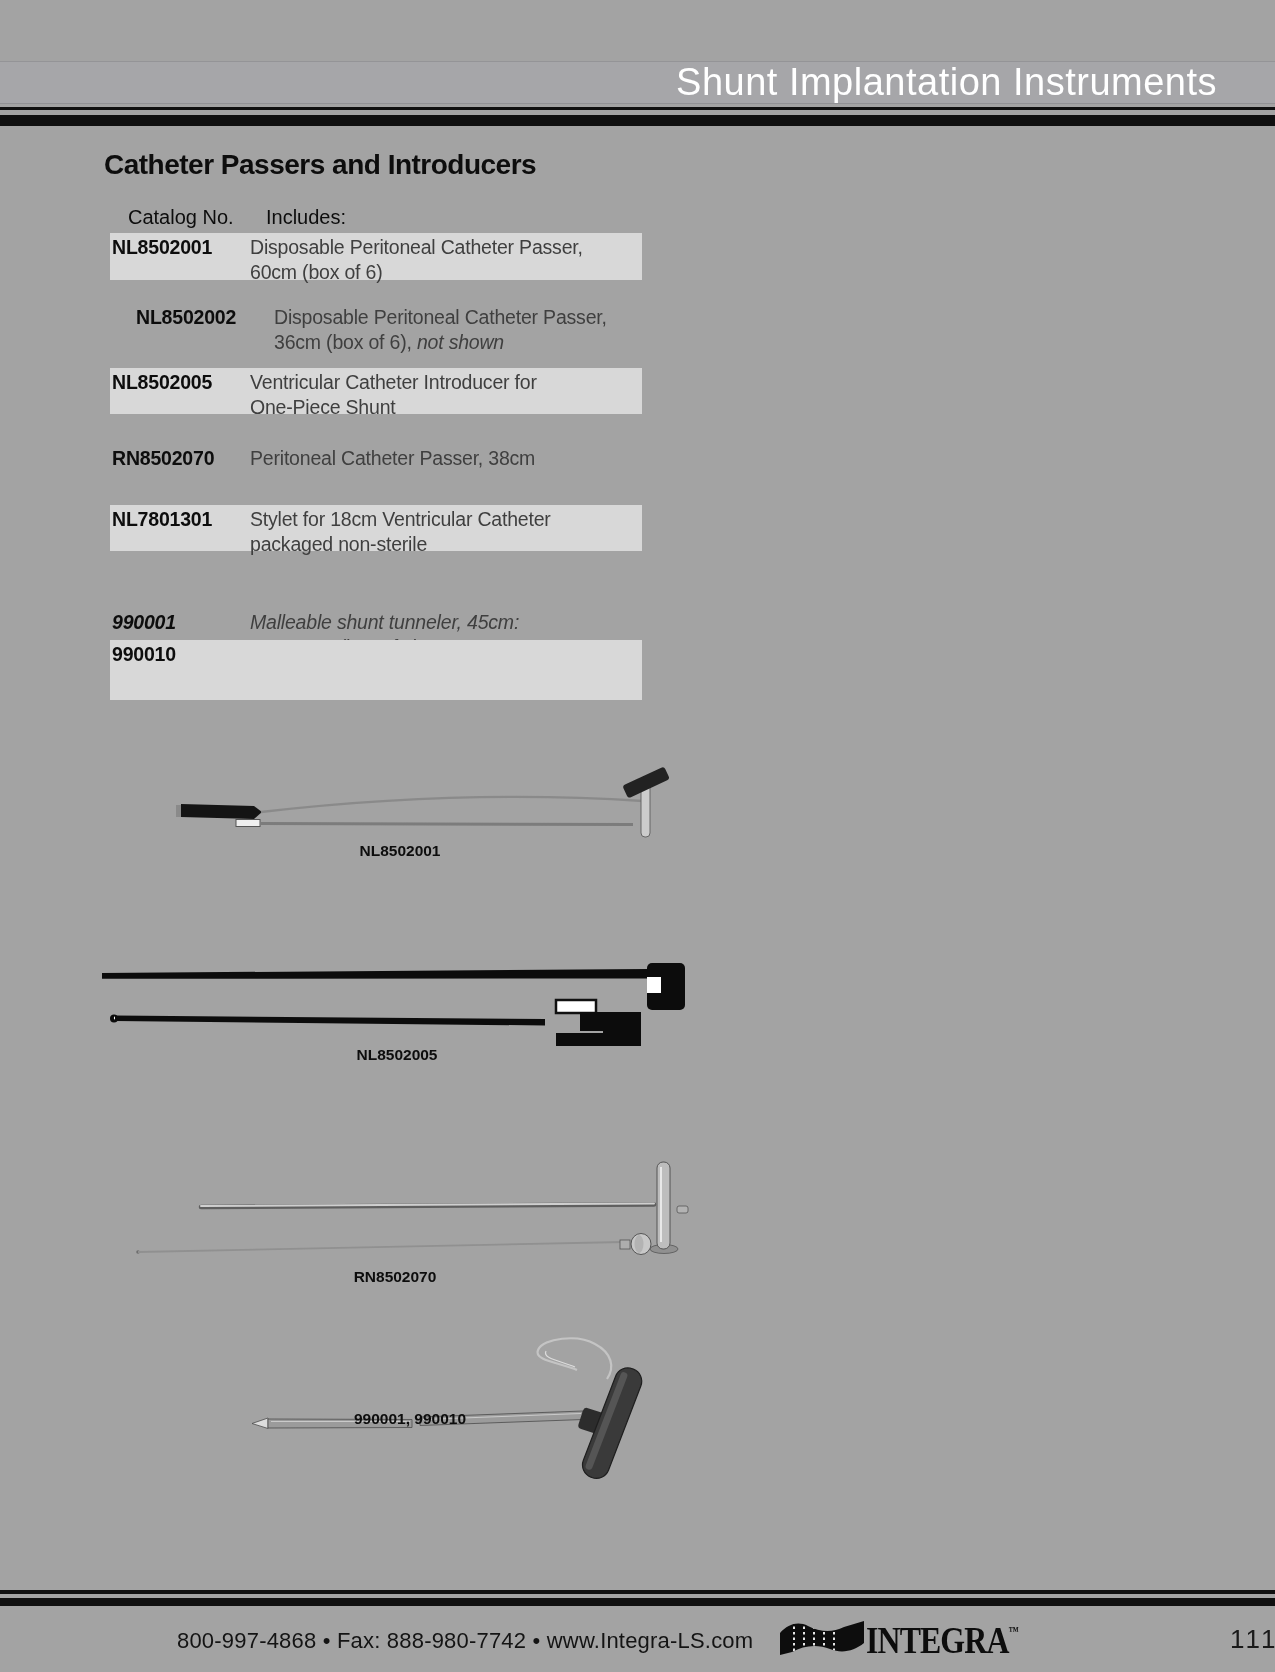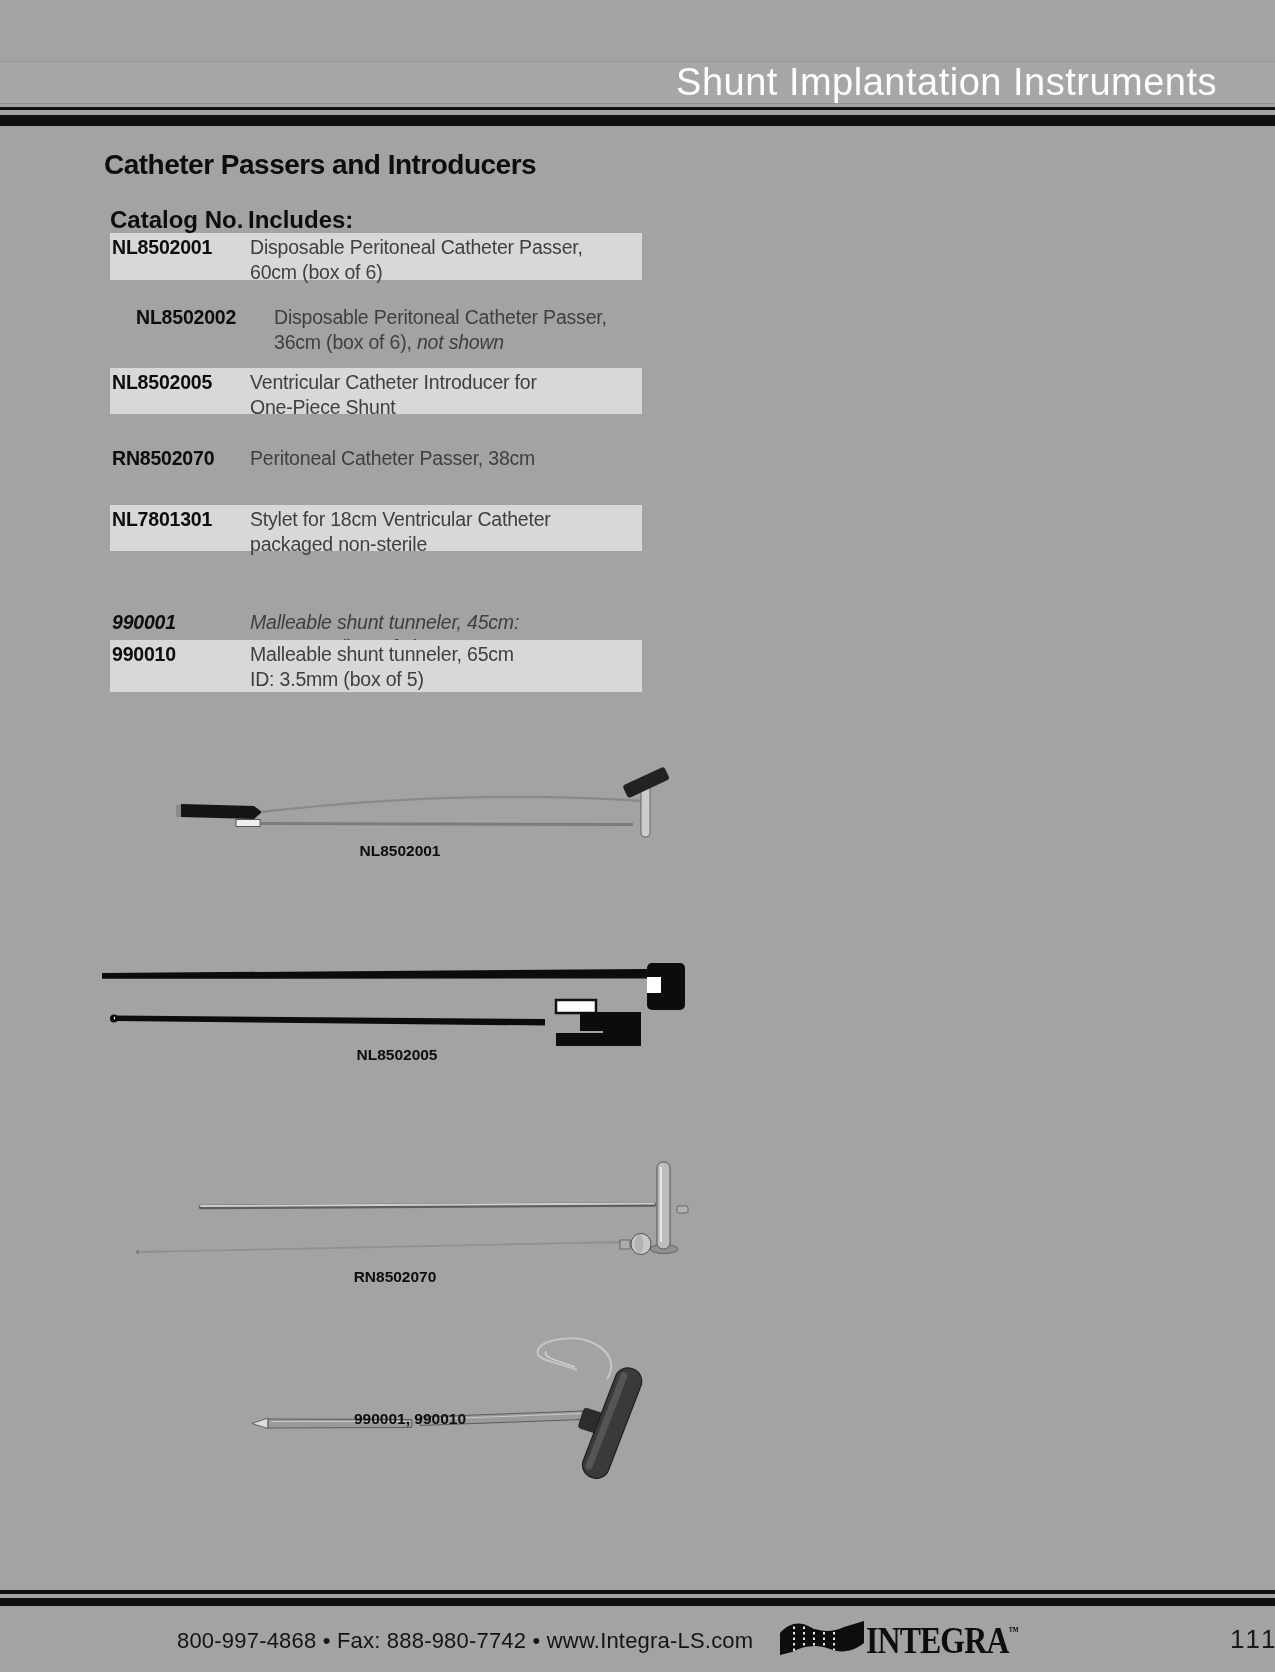--- a/index.html
+++ b/index.html
@@ -11,22 +11,22 @@
           background:var(--banner,#a6a6a9);box-sizing:border-box;
           border-top:1px solid #949497;border-bottom:1px solid #919194;
           display:flex;align-items:center;justify-content:flex-end;padding-right:58px;}
   .banner-title{color:#ffffff;font-size:38px;font-weight:300;letter-spacing:.5px;white-space:nowrap;}
   .rule-thin{position:absolute;left:0;top:107px;width:100%;height:3px;background:#101010;}
   .rule-thick{position:absolute;left:0;top:115px;width:100%;height:11px;background:#101010;}
 
   
   .sec-title{position:absolute;left:104px;top:149px;font-size:28px;font-weight:bold;
              letter-spacing:-.5px;color:#0d0d0d;white-space:nowrap;}
-  .thead{position:absolute;left:108px;top:206px;width:532px;height:26px;
-         font-weight:bold;font-size:24px;color:#0d0d0d;}
+  .thead{position:absolute;left:126px;top:206px;width:532px;height:26px;
+         font-weight:normal;font-size:20px;color:#0d0d0d;}
   .thead .c1{position:absolute;left:2px;top:0;}
   .thead .c2{position:absolute;left:140px;top:0;}
   .trow{position:absolute;left:110px;width:532px;box-sizing:border-box;}
   .trow.shaded{background:var(--shade,#d8d8d8);}
   .trow .cat{position:absolute;left:2px;top:3px;font-weight:bold;font-size:19.5px;
              color:#0d0d0d;letter-spacing:-.2px;white-space:nowrap;}
   .trow .desc{margin-left:140px;padding-top:2px;font-size:19.5px;line-height:24.5px;
               color:#3f3f3f;letter-spacing:-.2px;}
   .trow .desc i{font-style:italic;}
 
@@ -84,23 +84,22 @@
         <div class="desc">Peritoneal Catheter Passer, 38cm</div>
       </div>
       <div class="trow shaded" style="top: 505px; height: 46px;">
         <span class="cat">NL7801301</span>
         <div class="desc">Stylet for 18cm Ventricular Catheter<br>packaged non-sterile</div>
       </div>
       <div class="trow" style="top: 608px; height: 50px; font-style: italic;">
         <span class="cat">990001</span>
         <div class="desc">Malleable shunt tunneler, 45cm:<br>ID 3.5mm (box of 5)</div>
       </div>
-      <div class="trow shaded" style="top: 640px; height: 52px;">
+      <div class="trow shaded" style="top: 640px; height: 60px;">
         <span class="cat">990010</span>
-        <div class="desc">Malleable shunt tunneler, 65cm<br>ID: 3.5mm (box of 5)</div>
       </div>
     </div>
 
   <div class="fig" style="left:160px;top:715px;">
     <svg width="510" height="125" viewBox="0 0 510 125">
       <rect x="16" y="90" width="7" height="12" fill="#8a8a8a"></rect>
       <path d="M21,89 L94,91 L102,97 L94,104 L21,102 Z" fill="#141414"></path>
       <path d="M101,97 Q300,74 483,86" fill="none" stroke="#8a8a8a" stroke-width="2.4"></path>
       <rect x="76" y="104.5" width="24" height="7" fill="#efefef" stroke="#555" stroke-width="1"></rect>
       <path d="M100,108.5 L473,109.5" stroke="#7c7c7c" stroke-width="3"></path>

